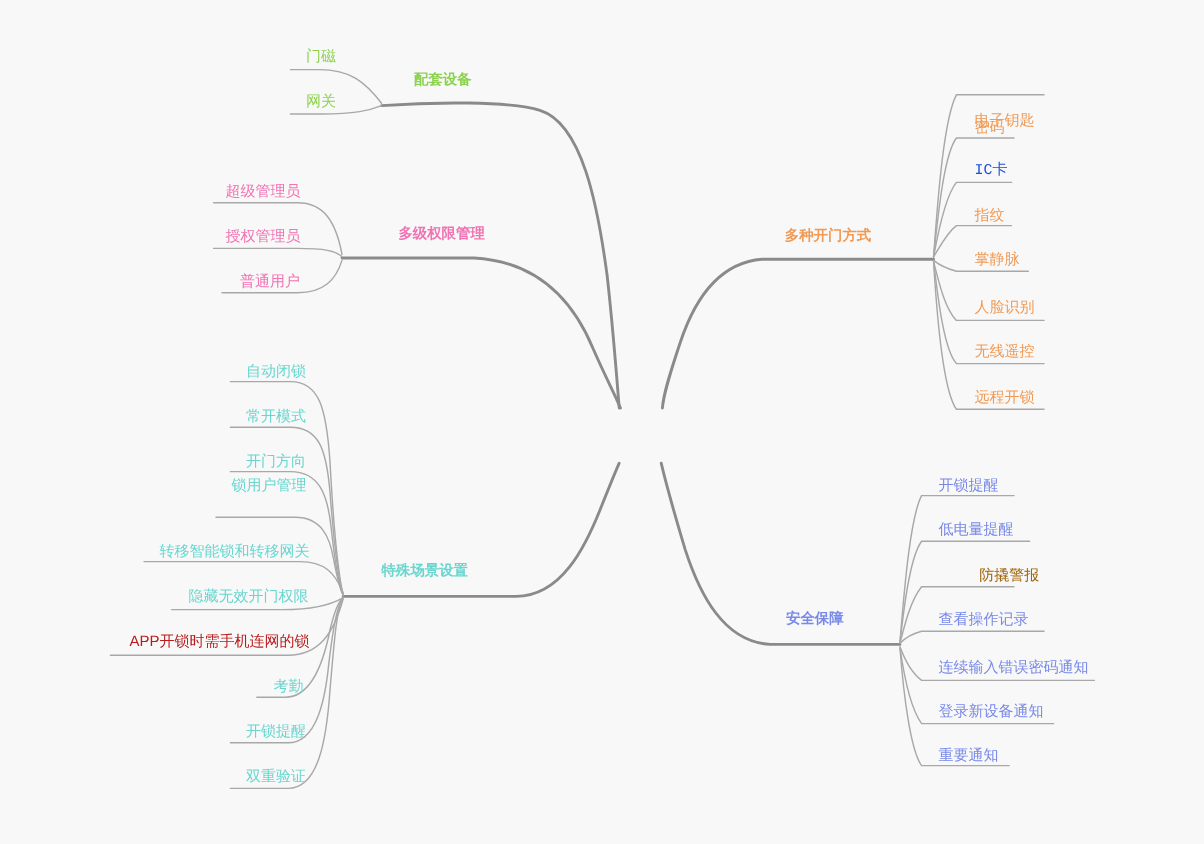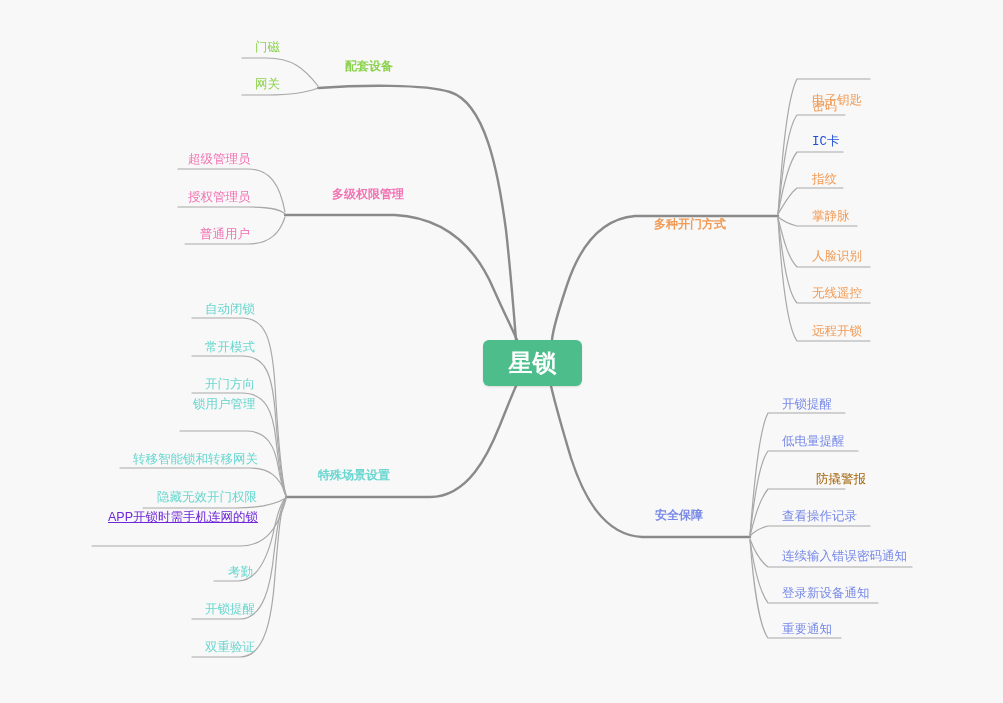--- a/index.html
+++ b/index.html
@@ -69,44 +69,43 @@
       <path d="M 750 535 C 754 485 759 430 768 413 H 845"></path>
       <path d="M 750 535 C 754 500 759 463 768 451 H 858"></path>
       <path d="M 750 536 C 754 520 759 500 768 489 H 845"></path>
       <path d="M 750 536 C 754 532 760 528 768 526 H 870"></path>
       <path d="M 750 539 C 754 550 760 561 768 567 H 912"></path>
       <path d="M 750 540 C 754 568 760 592 768 603 H 878"></path>
       <path d="M 750 540 C 753 580 759 626 768 638 H 841"></path>
     </g>
   </svg>
 
-  <div class="center-node">星锁</div>
 
   <div class="label branch" style="left: 345px; top: 60px; color: rgb(140, 210, 78);">配套设备</div>
   <div class="label child" style="left: 255px; top: 40px; color: rgb(140, 210, 78);">门磁</div>
   <div class="label child" style="left: 255px; top: 77px; color: rgb(140, 210, 78);">网关</div>
 
   <div class="label branch" style="left: 332px; top: 188px; color: rgb(241, 115, 179);">多级权限管理</div>
   <div class="label child" style="left: 188px; top: 152px; color: rgb(241, 115, 179);">超级管理员</div>
   <div class="label child" style="left: 188px; top: 190px; color: rgb(241, 115, 179);">授权管理员</div>
   <div class="label child" style="left: 200px; top: 227px; color: rgb(241, 115, 179);">普通用户</div>
 
   <div class="label branch" style="left: 318px; top: 469px; color: rgb(104, 214, 207);">特殊场景设置</div>
   <div class="label child" style="left: 205px; top: 302px; color: rgb(104, 214, 207);">自动闭锁</div>
   <div class="label child" style="left: 205px; top: 340px; color: rgb(104, 214, 207);">常开模式</div>
   <div class="label child" style="left: 205px; top: 377px; color: rgb(104, 214, 207);">开门方向</div>
   <div class="label child" style="left: 193px; top: 397px; color: rgb(104, 214, 207);">锁用户管理</div>
   <div class="label child" style="left: 133px; top: 452px; color: rgb(104, 214, 207);">转移智能锁和转移网关</div>
   <div class="label child" style="left: 157px; top: 490px; color: rgb(104, 214, 207);">隐藏无效开门权限</div>
-  <div class="label child" style="left: 108px; top: 510px; color: #6d28d9; text-decoration: underline;">APP开锁时需手机连网的锁</div>
+  <div class="label child" style="left: 108px; top: 527px; color: #b91c1c;">APP开锁时需手机连网的锁</div>
   <div class="label child" style="left: 228px; top: 565px; color: rgb(104, 214, 207);">考勤</div>
   <div class="label child" style="left: 205px; top: 602px; color: rgb(104, 214, 207);">开锁提醒</div>
   <div class="label child" style="left: 205px; top: 640px; color: rgb(104, 214, 207);">双重验证</div>
 
-  <div class="label branch" style="left: 654px; top: 190px; color: rgb(240, 154, 85); margin-top: 28px;">多种开门方式</div>
+  <div class="label branch" style="left: 654px; top: 190px; color: rgb(240, 154, 85);">多种开门方式</div>
   <div class="label child" style="left: 812px; top: 62px; color: rgb(240, 154, 85); margin-top: 31px;">电子钥匙</div>
   <div class="label child" style="left: 812px; top: 99px; color: rgb(240, 154, 85);">密码</div>
   <div class="label child" style="left: 812px; top: 135px; color: #1d4ed8; font-family: Liberation Mono, monospace;">IC卡</div>
   <div class="label child" style="left: 812px; top: 172px; color: rgb(240, 154, 85);">指纹</div>
   <div class="label child" style="left: 812px; top: 209px; color: rgb(240, 154, 85);">掌静脉</div>
   <div class="label child" style="left: 812px; top: 249px; color: rgb(240, 154, 85);">人脸识别</div>
   <div class="label child" style="left: 812px; top: 286px; color: rgb(240, 154, 85);">无线遥控</div>
   <div class="label child" style="left: 812px; top: 324px; color: rgb(240, 154, 85);">远程开锁</div>
 
   <div class="label branch" style="left: 655px; top: 509px; color: rgb(120, 137, 232);">安全保障</div>

